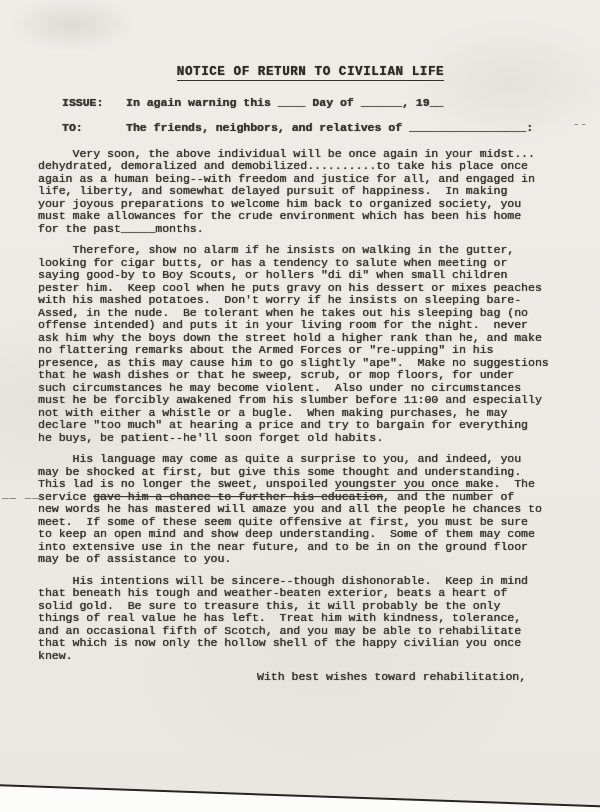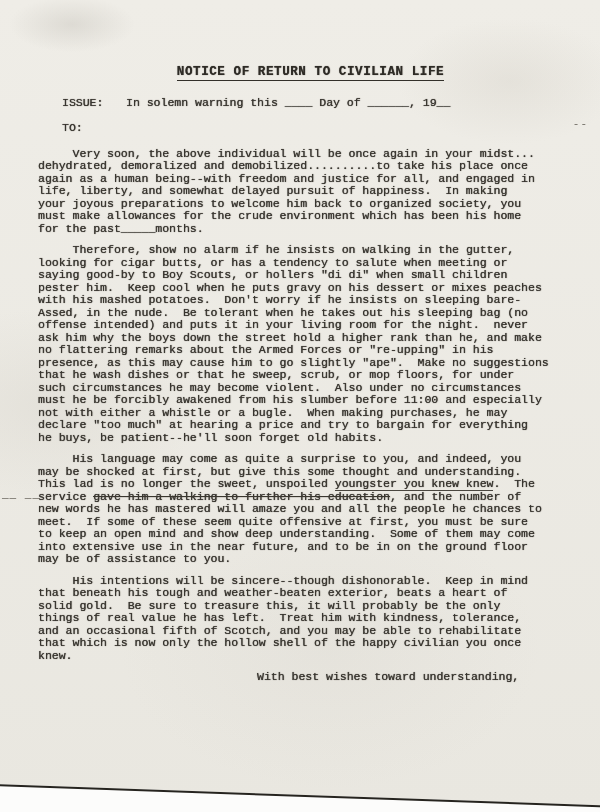--- a/index.html
+++ b/index.html
@@ -42,21 +42,21 @@
   }
   .title-underline {
     display: inline-block;
     border-bottom: 1.6px solid #33302a;
     padding-bottom: 1px;
   }
   .meta-row {
     display: flex;
     padding-left: 24px;
     margin-bottom: 13px;
-    font-weight: normal;
+    font-weight: bold;
     justify-content: space-between;
   }
   .meta-row.to-row { }
   .meta-label { flex: 0 0 64px; }
   .meta-text { flex: 1; }
   p.para { margin: 0 0 9px 0; }
   .struck {
     text-decoration: line-through;
     text-decoration-thickness: 1.4px;
     text-decoration-color: #3a372f;
@@ -86,25 +86,26 @@
 </head>
 <body>
 
 <div class="paper">
   <div class="content">
 
     <div class="title"><span class="title-underline">NOTICE OF RETURN TO CIVILIAN LIFE</span></div>
 
     <div class="meta-row">
         <span class="meta-label">ISSUE:</span>
-        <span class="meta-text typew">In solemn warning this ____ Day of ______, 19__</span>
+        <span class="meta-text typew">In again warning this ____ Day of ______, 19__</span>
       </div>
 
     <div class="meta-row to-row">
         <span class="meta-label">TO:</span>
+        <span class="meta-text typew">The friends, neighbors, and relatives of _________________:</span>
       </div>
 
     <p class="typew para">     Very soon, the above individual will be once again in your midst...
 dehydrated, demoralized and demobilized..........to take his place once
 again as a human being--with freedom and justice for all, and engaged in
 life, liberty, and somewhat delayed pursuit of happiness.  In making
 your joyous preparations to welcome him back to organized society, you
 must make allowances for the crude environment which has been his home
 for the past_____months.</p>
 
@@ -120,37 +121,37 @@
 presence, as this may cause him to go slightly "ape".  Make no suggestions
 that he wash dishes or that he sweep, scrub, or mop floors, for under
 such circumstances he may become violent.  Also under no circumstances
 must he be forcibly awakened from his slumber before 11:00 and especially
 not with either a whistle or a bugle.  When making purchases, he may
 declare "too much" at hearing a price and try to bargain for everything
 he buys, be patient--he'll soon forget old habits.</p>
 
     <p class="typew para"><span>     His language may come as quite a surprise to you, and indeed, you
 may be shocked at first, but give this some thought and understanding.
-This lad is no longer the sweet, unspoiled </span><span class="underlined">youngster you knew knew</span><span>.  The
-service </span><span class="struck">gave him a walking to further his education</span><span>, and the number of
+This lad is no longer the sweet, unspoiled </span><span class="underlined">youngster you once make</span><span>.  The
+service </span><span class="struck">gave him a chance to further his education</span><span>, and the number of
 new words he has mastered will amaze you and all the people he chances to
 meet.  If some of these seem quite offensive at first, you must be sure
 to keep an open mind and show deep understanding.  Some of them may come
 into extensive use in the near future, and to be in on the ground floor
 may be of assistance to you.</span></p>
 
     <p class="typew para">     His intentions will be sincere--though dishonorable.  Keep in mind
 that beneath his tough and weather-beaten exterior, beats a heart of
 solid gold.  Be sure to treasure this, it will probably be the only
 things of real value he has left.  Treat him with kindness, tolerance,
 and an occasional fifth of Scotch, and you may be able to rehabilitate
 that which is now only the hollow shell of the happy civilian you once
 knew.</p>
 
-    <div class="closing typew">With best wishes toward understanding,</div>
+    <div class="closing typew">With best wishes toward rehabilitation,</div>
 
 
   </div>
 
   <div class="mark right-dashes">--</div>
   <div class="mark left-dashes">—— ——</div>
 
   <div class="page-edge"></div>
 </div>
 

